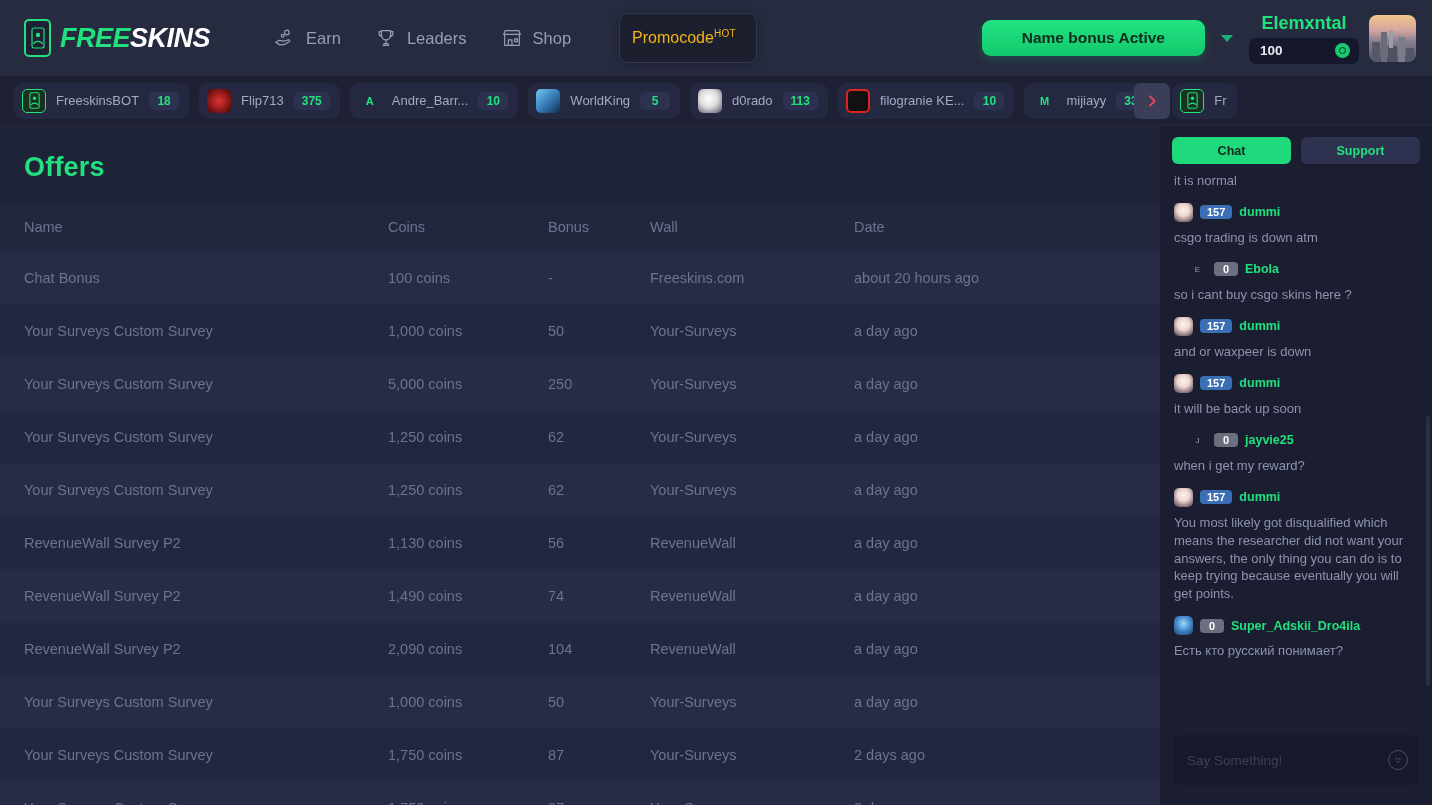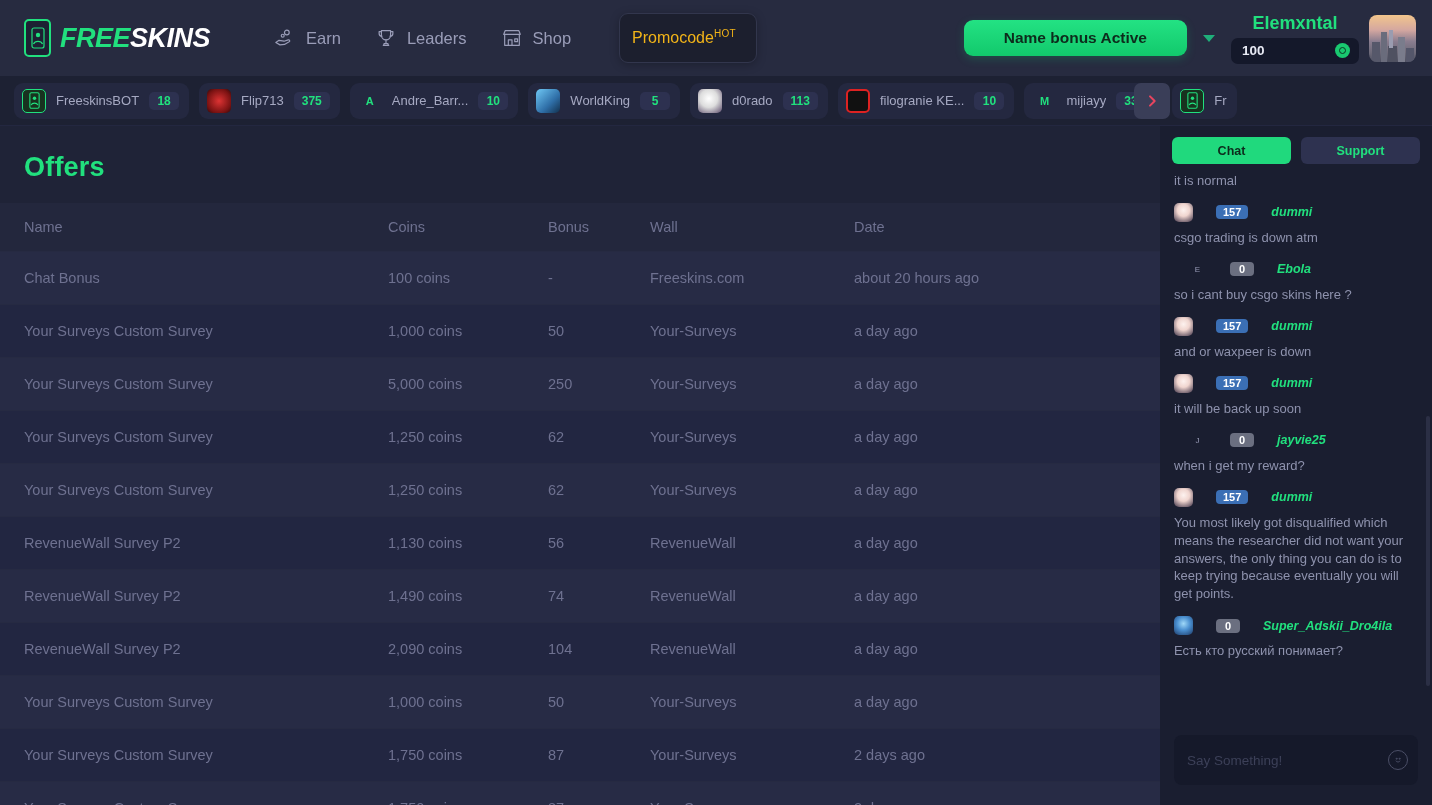--- a/index.html
+++ b/index.html
@@ -56,21 +56,21 @@
     display: flex; align-items: center; justify-content: center;
     cursor: pointer; white-space: nowrap;
     box-shadow: 0 3px 10px rgba(18,201,108,.22);
   }
   .caret-wrap { width: 44px; display:flex; align-items:center; justify-content:center; cursor:pointer; }
   .caret { width: 0; height: 0; border-left: 6px solid transparent; border-right: 6px solid transparent; border-top: 7px solid #1faf7a; }
 
   .user-block { display: flex; flex-direction: column; align-items: center; gap: 4px; margin-right: 10px; }
   .username { color: #21e07e; font-size: 18px; font-weight: 700; }
   .balance {
-    background: #14182a; border-radius: 7px; height: 26px; width: 128px;
+    background: #14182a; border-radius: 7px; height: 26px; width: 110px;
     display: flex; align-items: center; justify-content: space-between;
     padding: 0 9px 0 11px;
   }
   .balance-amt { color: #e8eaf4; font-size: 13.5px; font-weight: 700; }
   .coin-icon { width: 15px; height: 15px; border-radius: 50%; background: #19c970; display:flex; align-items:center; justify-content:center; }
   .coin-icon i { width: 7px; height: 7px; border-radius: 50%; border: 1.5px solid #0b3a24; display:block; }
   .avatar {
     width: 47px; height: 47px; border-radius: 8px; overflow: hidden; cursor: pointer;
     background: linear-gradient(180deg,#f2c58c 0%,#d4a7a0 32%,#8a7d8f 56%,#6d6a79 80%,#4d4f60 100%);
     position: relative;
@@ -160,32 +160,32 @@
   .chat-tab {
     flex: 1 1 0; height: 27px; border-radius: 6px;
     display: flex; align-items: center; justify-content: center;
     font-size: 12.5px; font-weight: 700; cursor: pointer;
   }
   .chat-tab.active { background: #20d97d; color: #0d2b1c; }
   .chat-tab.inactive { background: #2e3250; color: #21e07e; }
 
   .chat-scroll { flex: 1 1 auto; overflow: hidden; padding: 0 14px; position: relative; }
   .msg { margin-bottom: 13px; }
-  .msg-head { display: flex; align-items: center; gap: 23px; margin-bottom: 7px; }
+  .msg-head { display: flex; align-items: center; gap: 7px; margin-bottom: 7px; }
   .m-av { width: 19px; height: 19px; border-radius: 5px; flex:0 0 19px; overflow:hidden; display:flex; align-items:center; justify-content:center; font-size:8px; color:#21e07e; }
   .m-av.anime { background: radial-gradient(circle at 50% 38%, #fdf2ef 0%, #f0d5cf 40%, #3b2f44 100%); }
   .m-av.blue { background: radial-gradient(circle at 50% 40%, #9fd8f8 0%, #4a8fd0 45%, #1c3a66 100%); }
   .m-av.plain { background: transparent; color:#9a9db8; }
   .m-level {
     border-radius: 4px; padding: 1px 7px; font-size: 11px; font-weight: 700;
     color: #ffffff; min-width: 24px; text-align: center;
   }
   .m-level.lv157 { background: #3b6fb5; }
   .m-level.lv0 { background: #6b6f80; }
-  .m-user { color: #21e07e; font-size: 12.5px; font-weight: 700; font-style: italic; }
+  .m-user { color: #21e07e; font-size: 12.5px; font-weight: 700; }
   .m-text { color: #8e92ad; font-size: 13px; line-height: 1.38; }
   .msg.indent .msg-head { padding-left: 14px; }
 
   .chat-foot { padding: 8px 14px 20px 14px; }
   .chat-input-wrap {
     background: #15192a; border-radius: 8px; height: 50px;
     display: flex; align-items: center; padding: 0 10px 0 13px;
     position: relative;
   }
   .chat-input {

